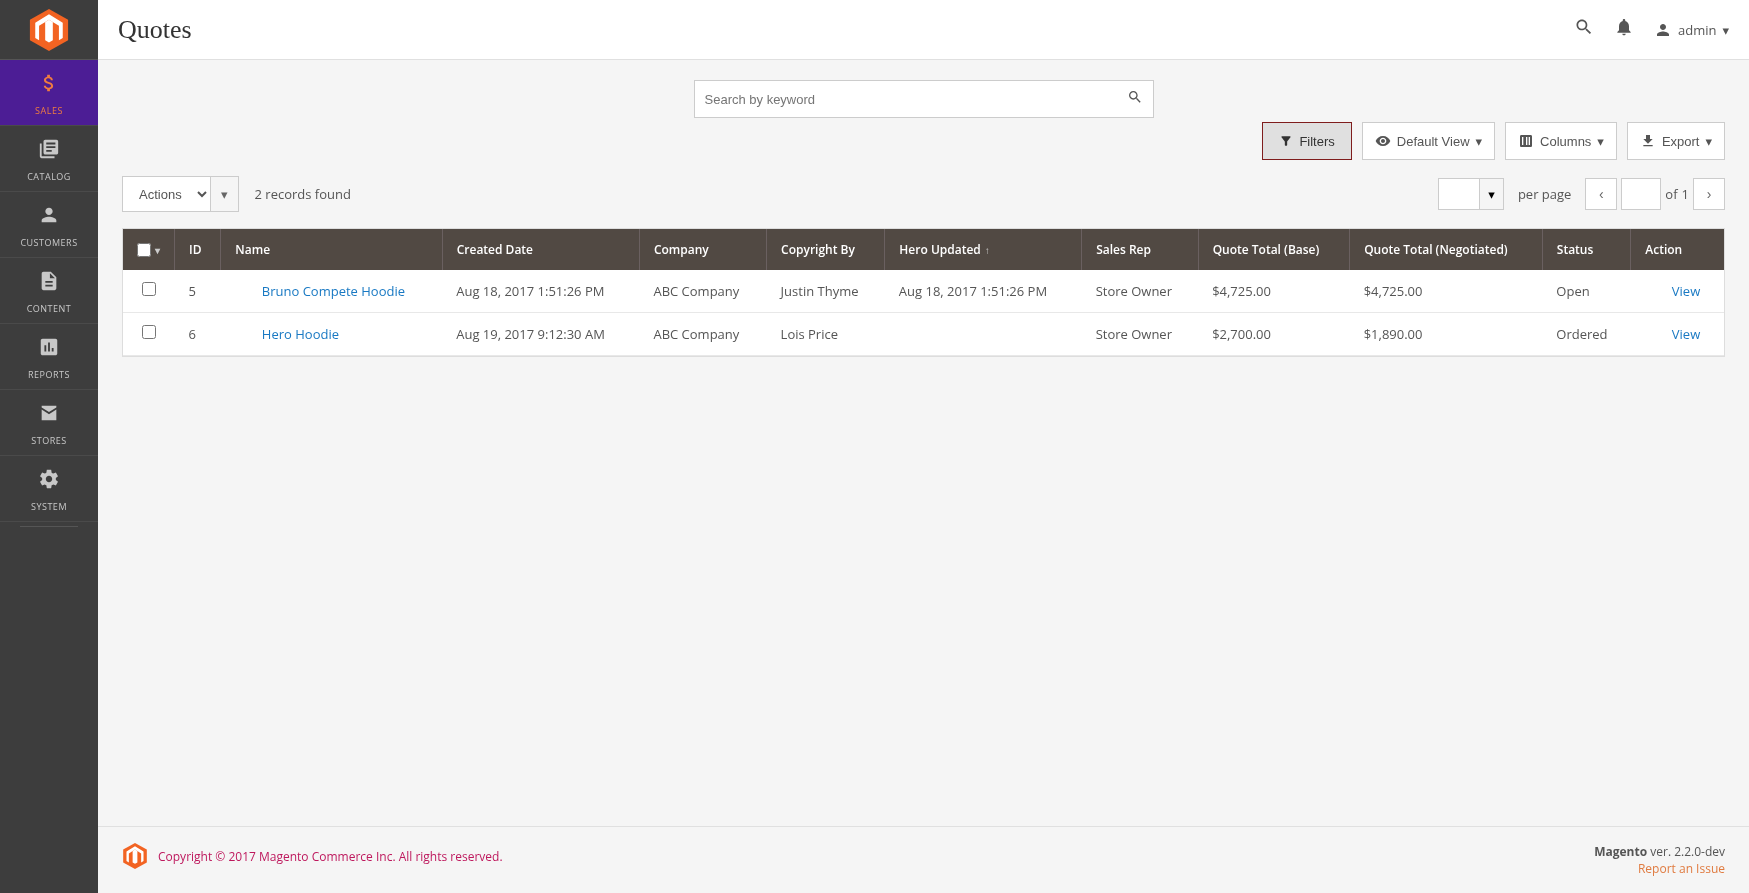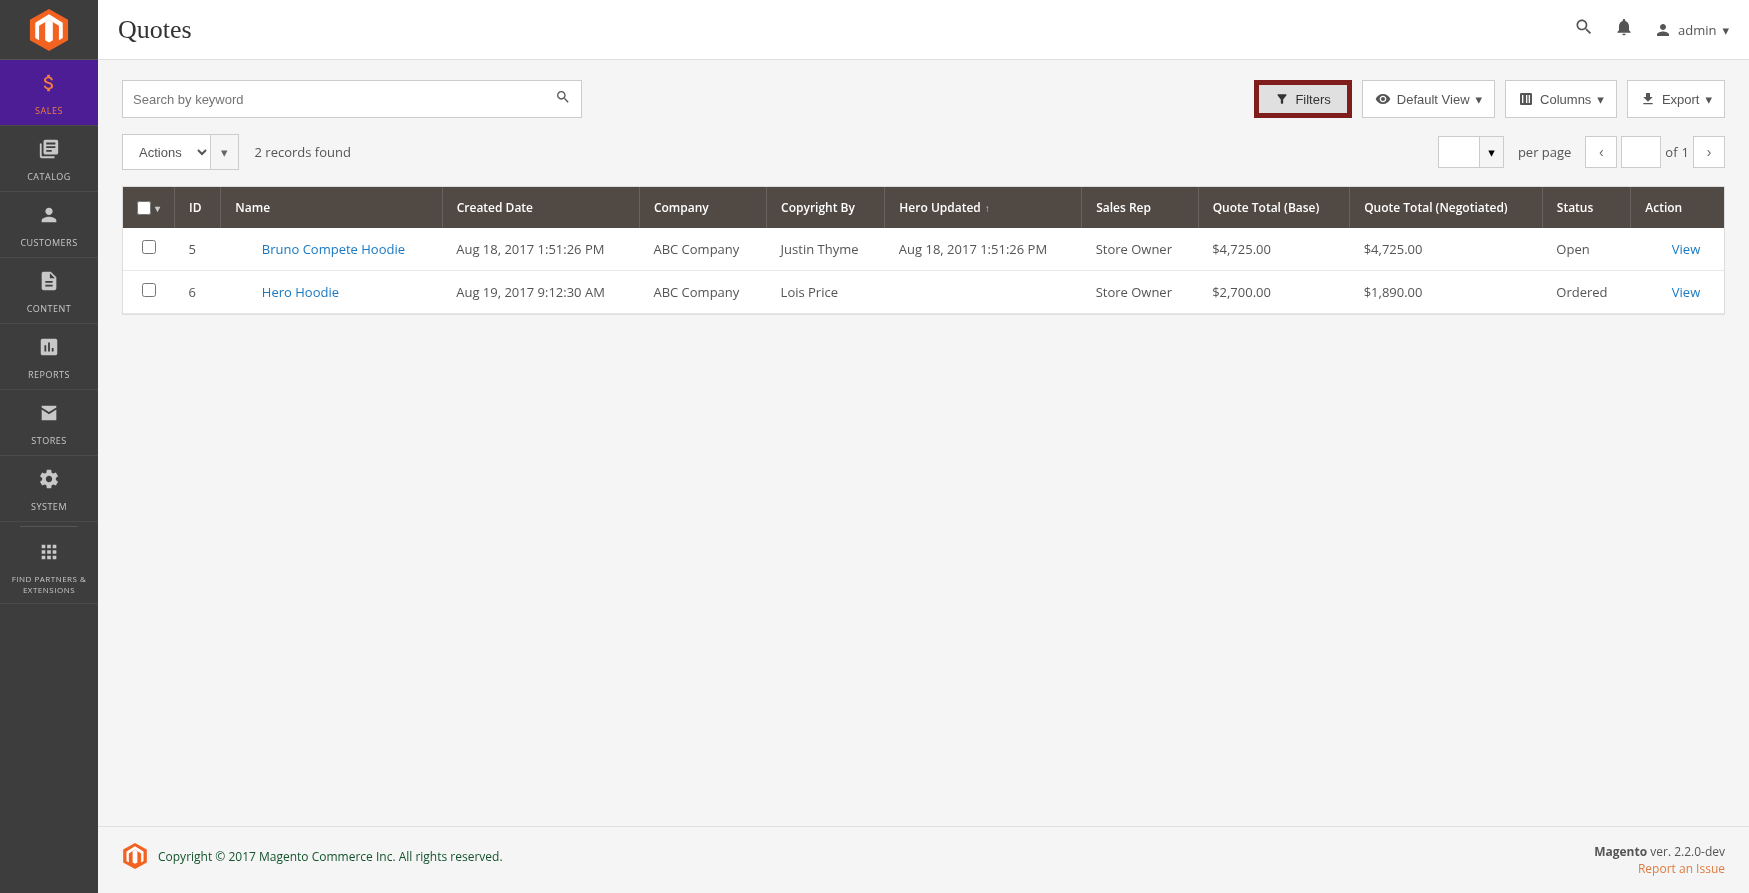--- a/index.html
+++ b/index.html
@@ -99,20 +99,21 @@
       padding: 20px 24px;
     }
 
     
     .toolbar {
       display: flex;
       align-items: center;
       gap: 4px;
       margin-bottom: 16px;
       flex-wrap: wrap;
+      flex-direction: column;
     }
     .search-box {
       display: flex;
       align-items: center;
       background: #fff;
       border: 1px solid #ccc;
       height: 38px;
       width: 460px;
       padding: 0 10px;
     }
@@ -136,21 +137,21 @@
       display: flex;
       align-items: center;
       gap: 10px;
     }
     .filter-btn {
       display: flex;
       align-items: center;
       gap: 6px;
       padding: 8px 16px;
       background: #e0e0e0;
-      border: 5px solid #7f1d1d;
+      border: 1px solid #7f1d1d;
       cursor: pointer;
       font-size: 13px;
       color: #333;
       height: 38px;
     }
     .view-btn {
       display: flex;
       align-items: center;
       gap: 6px;
       padding: 8px 12px;
@@ -336,21 +337,21 @@
       padding: 16px 24px;
       display: flex;
       align-items: flex-start;
       justify-content: space-between;
       flex-shrink: 0;
     }
     .footer-left {
       display: flex;
       align-items: center;
       gap: 10px;
-      color: #14532d;
+      color: #be185d;
       font-size: 12px;
     }
     .footer-right {
       text-align: right;
       font-size: 12px;
       color: #888;
     }
     .footer-right .magento-text {
       color: #555;
     }
@@ -432,28 +433,20 @@
     <span class="icon">
       <svg width="22" height="22" viewBox="0 0 24 24" fill="currentColor">
           <path d="M19.43 12.98c.04-.32.07-.64.07-.98s-.03-.66-.07-.98l2.11-1.65c.19-.15.24-.42.12-.64l-2-3.46c-.12-.22-.39-.3-.61-.22l-2.49 1c-.52-.4-1.08-.73-1.69-.98l-.38-2.65C14.46 2.18 14.25 2 14 2h-4c-.25 0-.46.18-.49.42l-.38 2.65c-.61.25-1.17.59-1.69.98l-2.49-1c-.23-.09-.49 0-.61.22l-2 3.46c-.13.22-.07.49.12.64l2.11 1.65c-.04.32-.07.65-.07.98s.03.66.07.98l-2.11 1.65c-.19.15-.24.42-.12.64l2 3.46c.12.22.39.3.61.22l2.49-1c.52.4 1.08.73 1.69.98l.38 2.65c.03.24.24.42.49.42h4c.25 0 .46-.18.49-.42l.38-2.65c.61-.25 1.17-.58 1.69-.98l2.49 1c.23.09.49 0 .61-.22l2-3.46c.12-.22.07-.49-.12-.64l-2.11-1.65zM12 15.5c-1.93 0-3.5-1.57-3.5-3.5s1.57-3.5 3.5-3.5 3.5 1.57 3.5 3.5-1.57 3.5-3.5 3.5z"></path>
         </svg>
     </span>
     <span class="label">SYSTEM</span>
   </div>
 
   <div class="sidebar-divider"></div>
 
-  <div class="sidebar-item" style="padding: 10px 5px 8px;">
-    <span class="icon">
-      <svg width="22" height="22" viewBox="0 0 24 24" fill="currentColor">
-          <path d="M4 8h4V4H4v4zm6 12h4v-4h-4v4zm-6 0h4v-4H4v4zm0-6h4v-4H4v4zm6 0h4v-4h-4v4zm6-10v4h4V4h-4zm-6 4h4V4h-4v4zm6 6h4v-4h-4v4zm0 6h4v-4h-4v4z"></path>
-        </svg>
-    </span>
-    <span class="label" style="font-size:8px;">FIND PARTNERS &amp; EXTENSIONS</span>
-  </div>
 </div>
 
 <div class="main">
 
   <div class="topbar">
     <span class="topbar-title">Quotes</span>
     <div class="topbar-right">
       <span class="topbar-icon">
         <svg width="20" height="20" viewBox="0 0 24 24" fill="#555">
             <path d="M15.5 14h-.79l-.28-.27C15.41 12.59 16 11.11 16 9.5 16 5.91 13.09 3 9.5 3S3 5.91 3 9.5 5.91 16 9.5 16c1.61 0 3.09-.59 4.23-1.57l.27.28v.79l5 4.99L20.49 19l-4.99-5zm-6 0C7.01 14 5 11.99 5 9.5S7.01 5 9.5 5 14 7.01 14 9.5 11.99 14 9.5 14z"></path>

